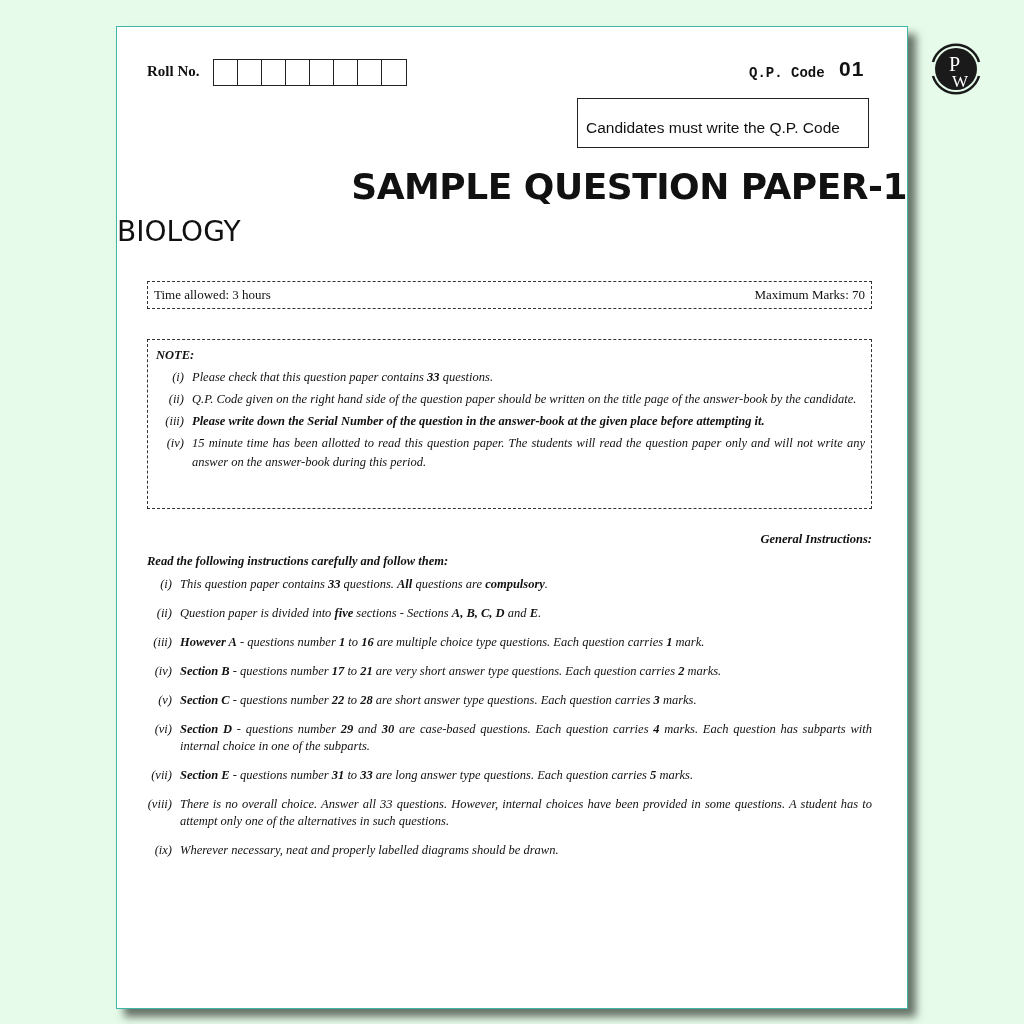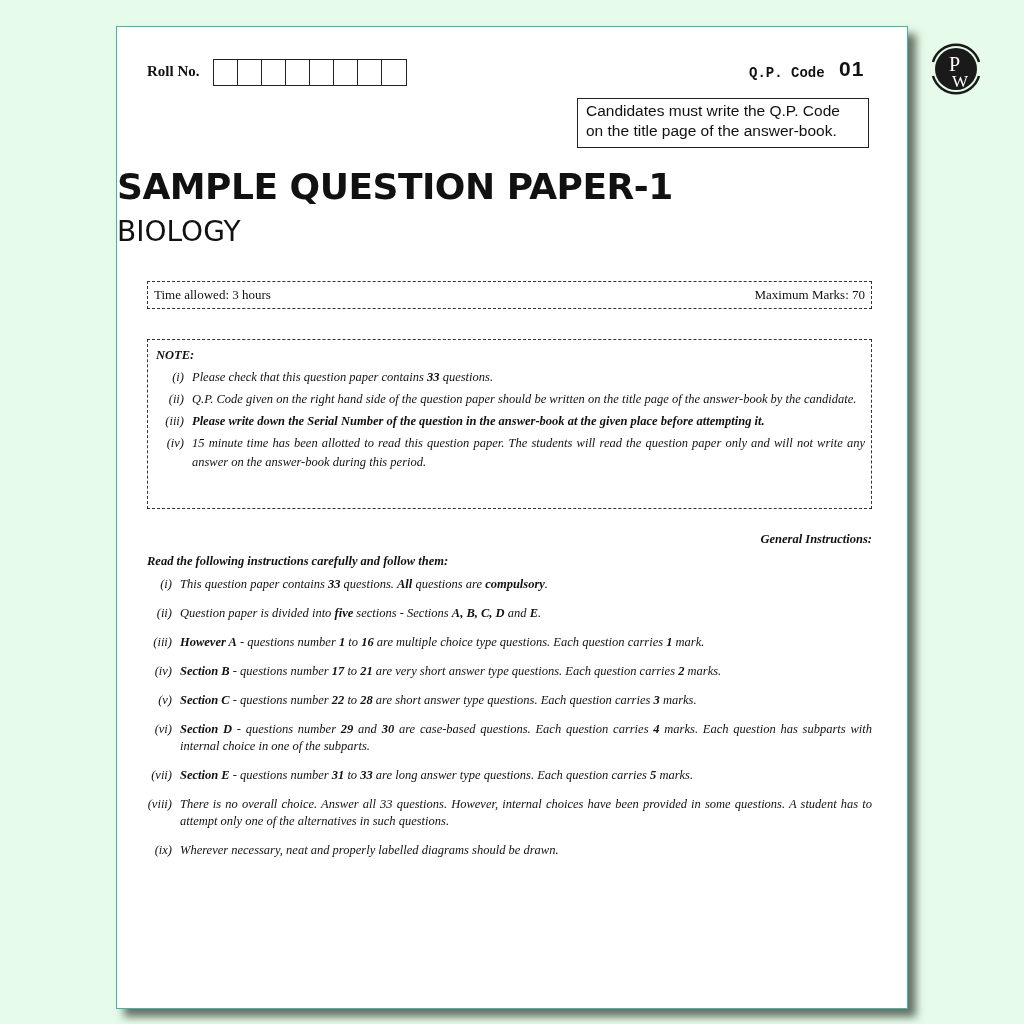--- a/index.html
+++ b/index.html
@@ -35,24 +35,24 @@
     font-weight:bold; font-size:14px;
   }
   .qp-code {
     position:absolute; left:722px; top:30px; font-family:"Liberation Sans", sans-serif;
     font-weight:bold; font-size:21px; letter-spacing:1px;
   }
   .qp-note {
     position:absolute; left:460px; top:71px; width:292px; height:50px;
     border:1.3px solid #222; box-sizing:border-box;
     font-family:"Liberation Sans", sans-serif; font-size:15.5px; line-height:20px;
-    padding:2px 8px;
+    padding:19px 8px;
   }
   .title {
-    position:absolute; left:0; right:0; top:139px; text-align:left;
+    position:absolute; left:0; right:0; top:139px; text-align:right;
     font-family:"DejaVu Sans", sans-serif; font-weight:bold; font-size:36px; letter-spacing:-0.5px;
   }
   .subtitle {
     position:absolute; left:0; right:0; top:188px; text-align:left;
     font-family:"DejaVu Sans", sans-serif; font-weight:normal; font-size:28px;
   }
   .time-box {
     position:absolute; left:30px; top:254px; width:725px; height:28px;
     border:1.4px dashed #333; box-sizing:border-box;
     display:flex; justify-content:space-between; align-items:center;
@@ -90,21 +90,20 @@
     <div class="roll-box"></div>
     <div class="roll-box"></div>
     <div class="roll-box"></div>
     <div class="roll-box"></div>
     <div class="roll-box"></div>
   </div>
   <span class="qp-label">Q.P. Code</span>
   <span class="qp-code">01</span>
   <div class="qp-note">
     <div>Candidates must write the Q.P. Code</div>
-    <div>on the title page of the answer-book.</div>
   </div>
 
   <div class="title">SAMPLE QUESTION PAPER-1</div>
   <div class="subtitle">BIOLOGY</div>
 
   <div class="time-box">
     <span>Time allowed: 3 hours</span>
     <span>Maximum Marks: 70</span>
   </div>
 

